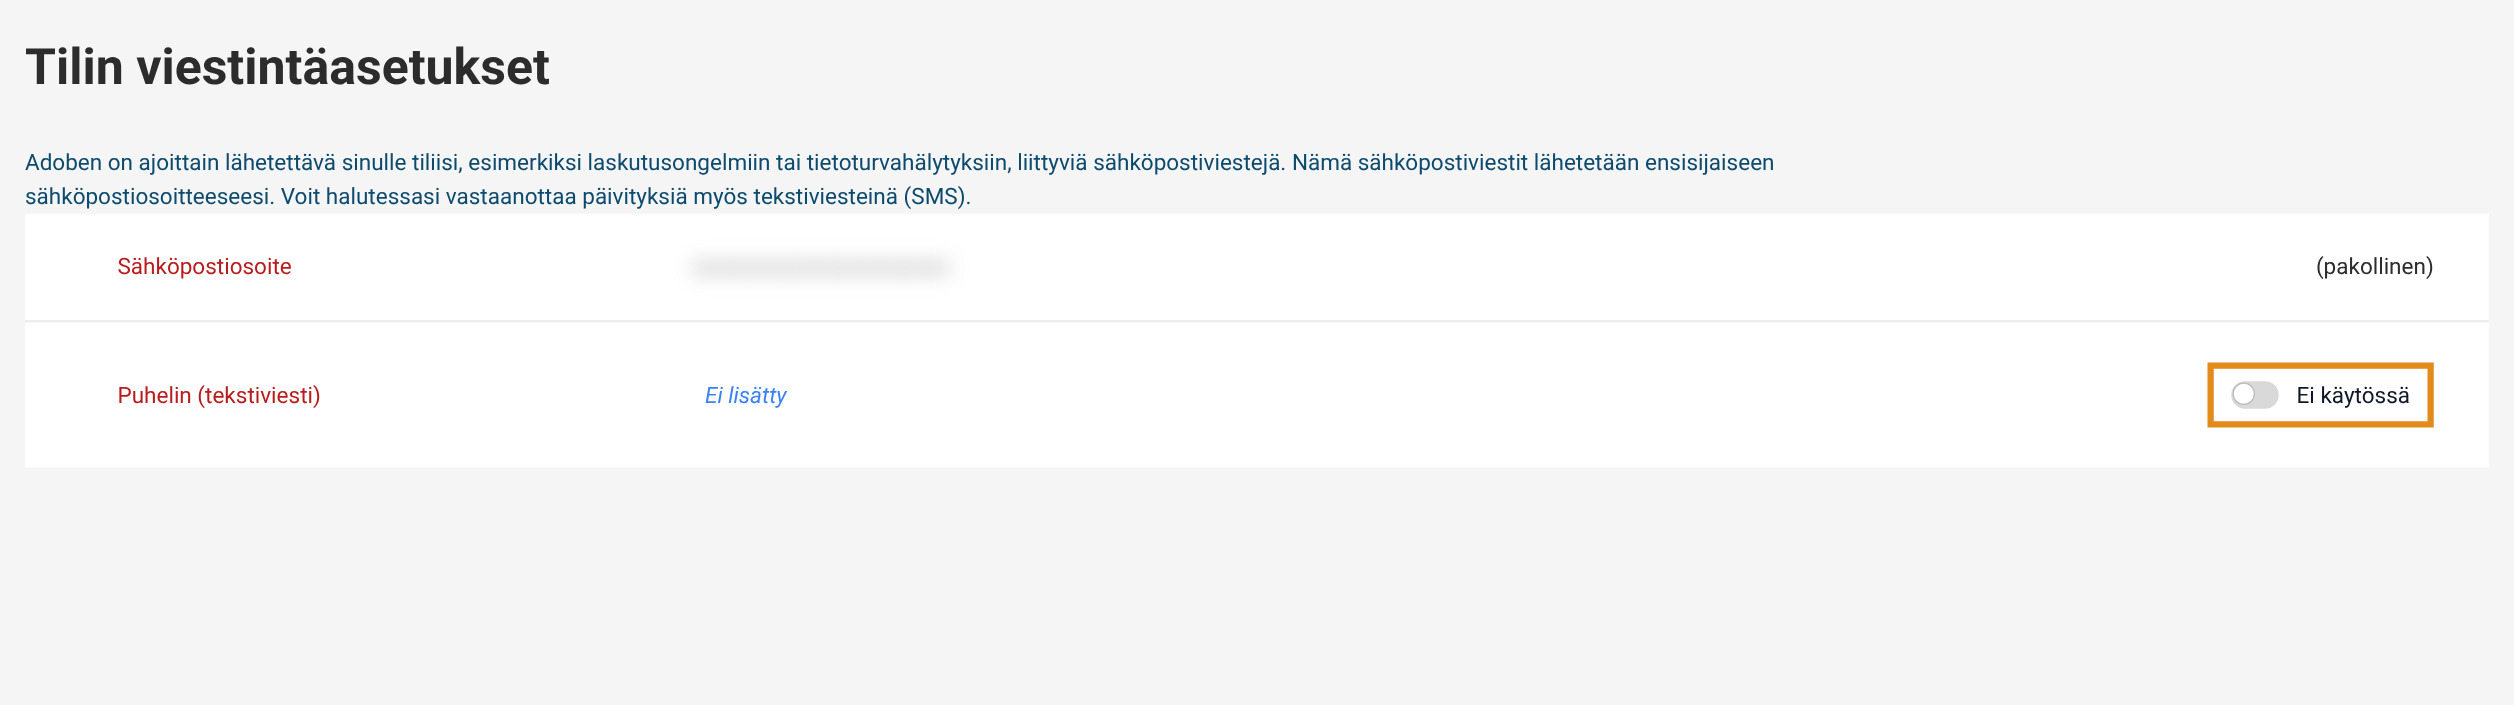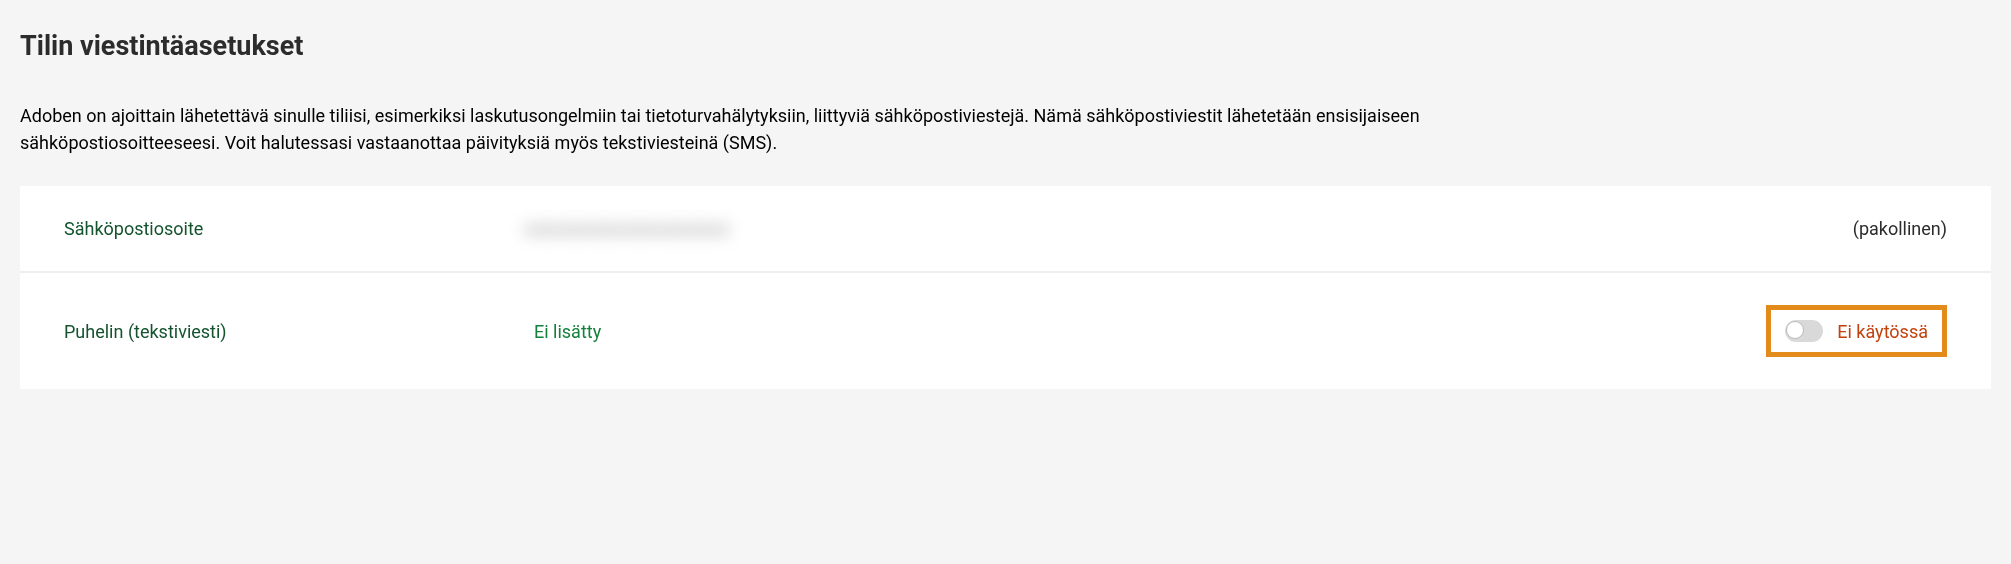--- a/index.html
+++ b/index.html
@@ -8,59 +8,60 @@
       padding: 0;
     }
     body {
       font-family: -apple-system, BlinkMacSystemFont, "Segoe UI", Roboto, Helvetica, Arial, sans-serif;
       background: #f5f5f5;
       padding: 30px 20px;
       font-size: 18px;
       color: #2c2c2c;
     }
     h1 {
-      font-size: 27px;
+      font-size: 40px;
       font-weight: 700;
       color: #2c2c2c;
       margin-bottom: 40px;
     }
     .description {
-      color: #000000;
+      color: #0c4a6e;
       line-height: 1.5;
-      margin-bottom: 30px;
       max-width: 1580px;
     }
     .panel {
       background: #ffffff;
     }
     .row {
       display: flex;
       align-items: center;
       padding: 32px 44px;
     }
     .row + .row {
       border-top: 2px solid #eeeeee;
       gap: 10px;
     }
     .label-col {
       flex: 0 0 460px;
-      color: #14532d;
+      color: #b91c1c;
+      margin-left: 30px;
     }
     .value-col {
       flex: 1;
       color: #2c2c2c;
     }
     .value-col .blurred {
       display: inline-block;
       color: #888;
       filter: blur(8px);
       user-select: none;
     }
     .value-col .italic {
-      color: #15803d;
+      font-style: italic;
+      color: #3b82f6;
     }
     .action-col {
       flex: 0 0 auto;
       display: flex;
       align-items: center;
       justify-content: flex-end;
       gap: 14px;
       text-align: center;
     }
     .callout {
@@ -83,21 +84,21 @@
       width: 18px;
       height: 18px;
       background: #ffffff;
       border: 1px solid #bbb;
       border-radius: 50%;
       position: absolute;
       top: 1px;
       left: 1px;
     }
     .toggle-label {
-      color: #c2410c;
+      color: #0f172a;
       white-space: nowrap;
     }
   </style>
 </head>
 <body>
 
 <h1>Tilin viestintäasetukset</h1>
 
 <p class="description">Adoben on ajoittain lähetettävä sinulle tiliisi, esimerkiksi laskutusongelmiin tai tietoturvahälytyksiin, liittyviä sähköpostiviestejä. Nämä sähköpostiviestit lähetetään ensisijaiseen sähköpostiosoitteeseesi. Voit halutessasi vastaanottaa päivityksiä myös tekstiviesteinä (SMS).</p>
 

